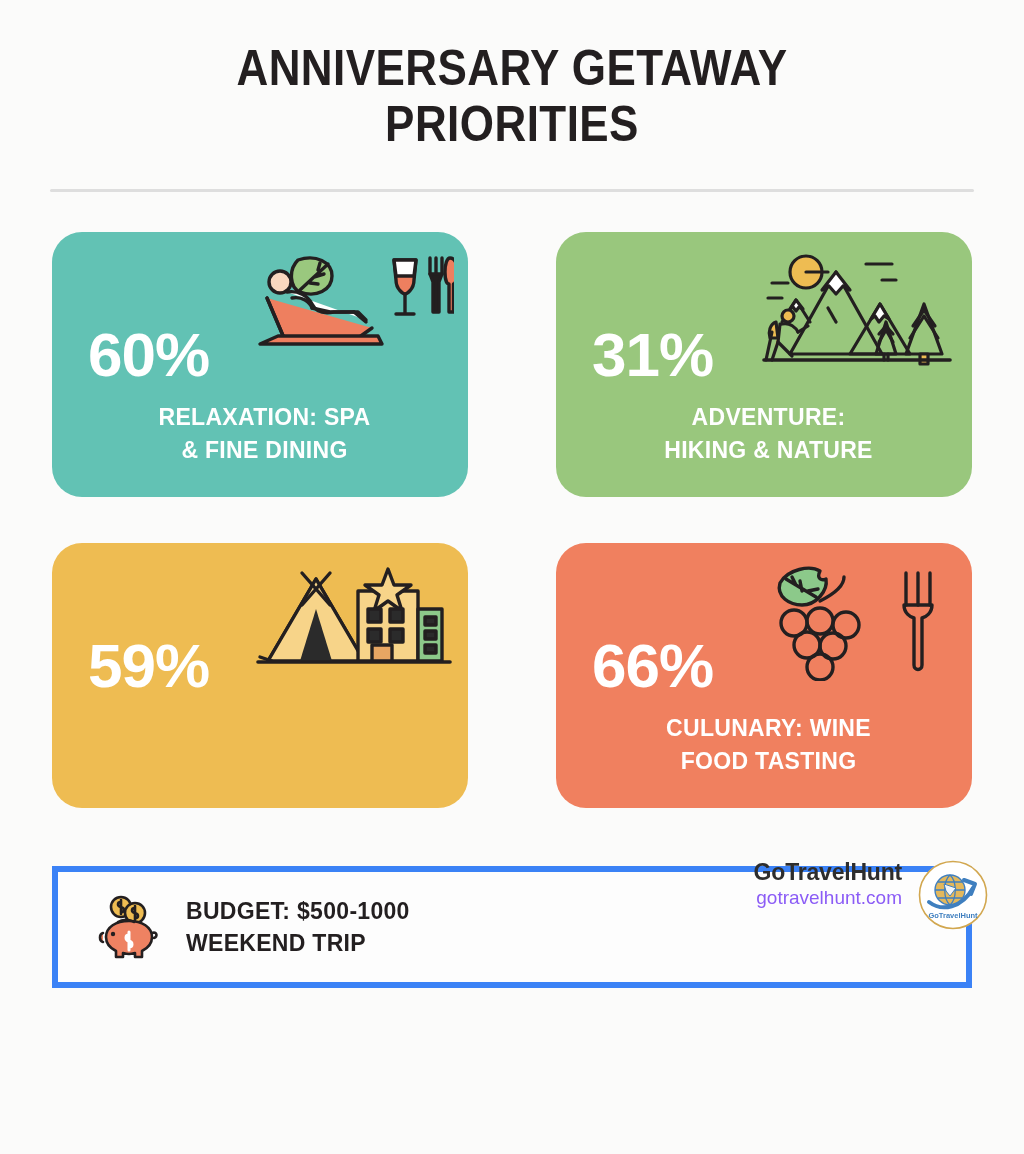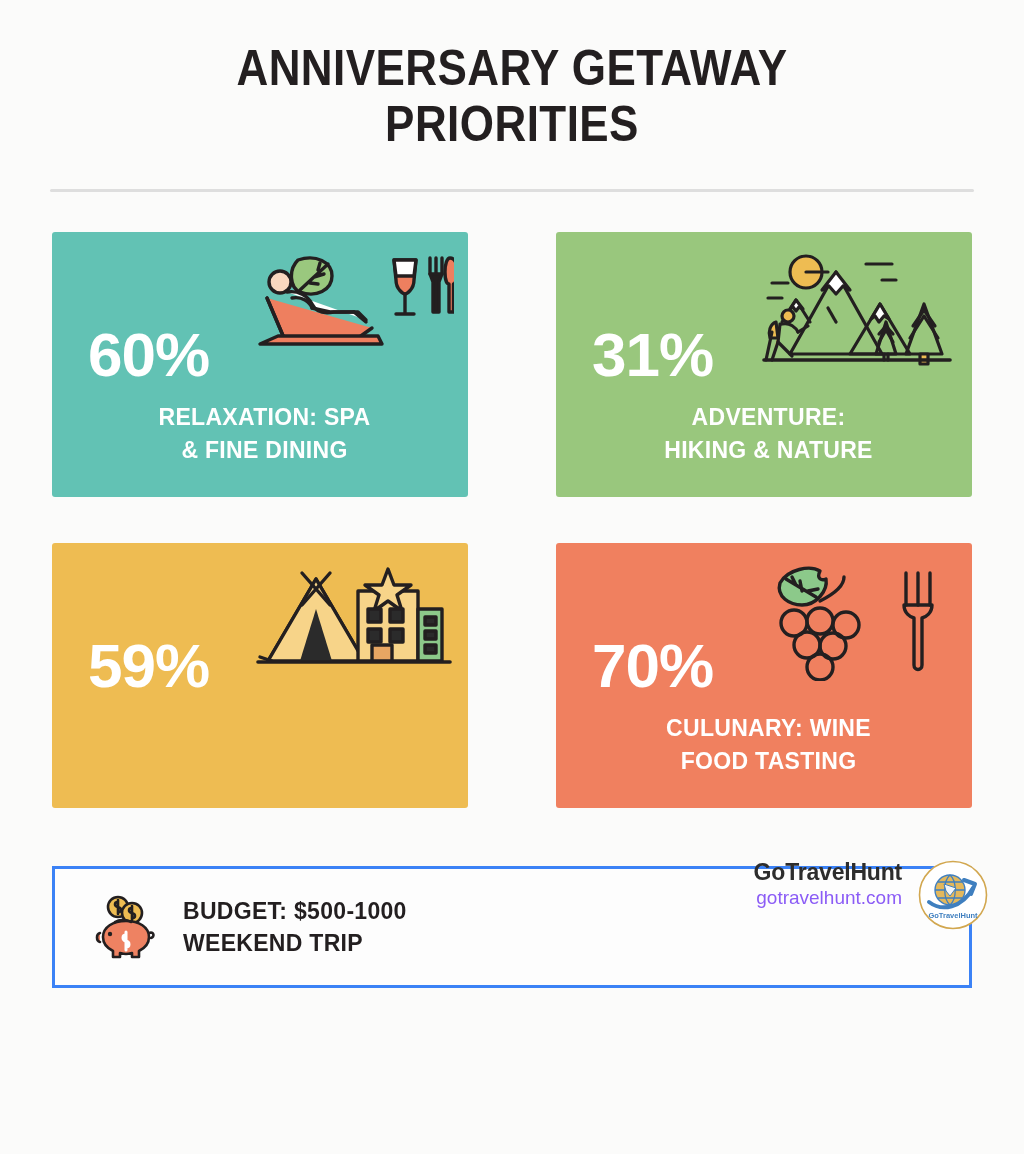--- a/index.html
+++ b/index.html
@@ -42,21 +42,21 @@
     position: absolute; left: 52px; top: 232px;
     width: 920px;
     display: grid;
     grid-template-columns: 416px 416px;
     grid-template-rows: 265px 265px;
     column-gap: 88px;
     row-gap: 46px;
   }
   .card {
     position: relative;
-    border-radius: 3px;
+    border-radius: 30px;
     overflow: hidden;
     padding: 0;
   }
   .card-icon {
     position: absolute;
     right: 14px;
     top: 18px;
     width: 200px;
     height: 120px;
   }
@@ -85,21 +85,21 @@
     white-space: pre-line;
   }
   .card.c3 .card-label { font-size: 22px; }
 
   
   .infobar {
     position: absolute;
     left: 52px; top: 866px;
     width: 920px; height: 122px;
     background: #fdfdfd;
-    border: 3px solid #3b82f6;
+    border: 6px solid #3b82f6;
     display: flex;
     align-items: center;
   }
   .info-item {
     display: flex;
     align-items: center;
     gap: 18px;
   }
   .info-item.left { margin-left: 38px; width: 440px; }
   .info-item.right { margin-left: 30px; }
@@ -275,21 +275,21 @@
             <circle cx="88" cy="64" r="13" fill="none"></circle>
             <circle cx="49" cy="84" r="13" fill="none"></circle>
             <circle cx="75" cy="85" r="13" fill="none"></circle>
             <circle cx="62" cy="106" r="13" fill="none"></circle>
 
             <path d="M148 12 L148 44 M160 12 L160 44 M172 12 L172 44"></path>
             <path d="M146 44 L174 44 C174 52 168 56 164 57 L164 104 C164 110 156 110 156 104 L156 57 C152 56 146 52 146 44 Z"></path>
           </g>
         </svg>
       </div>
-      <div class="pct">70%</div>
+      <div class="pct">66%</div>
       <div class="card-label">CULUNARY: WINE
 FOOD TASTING</div>
     </div>
 
   </div>
 
   <div class="infobar">
 
     <div class="info-item left">
       <div class="info-icon">

